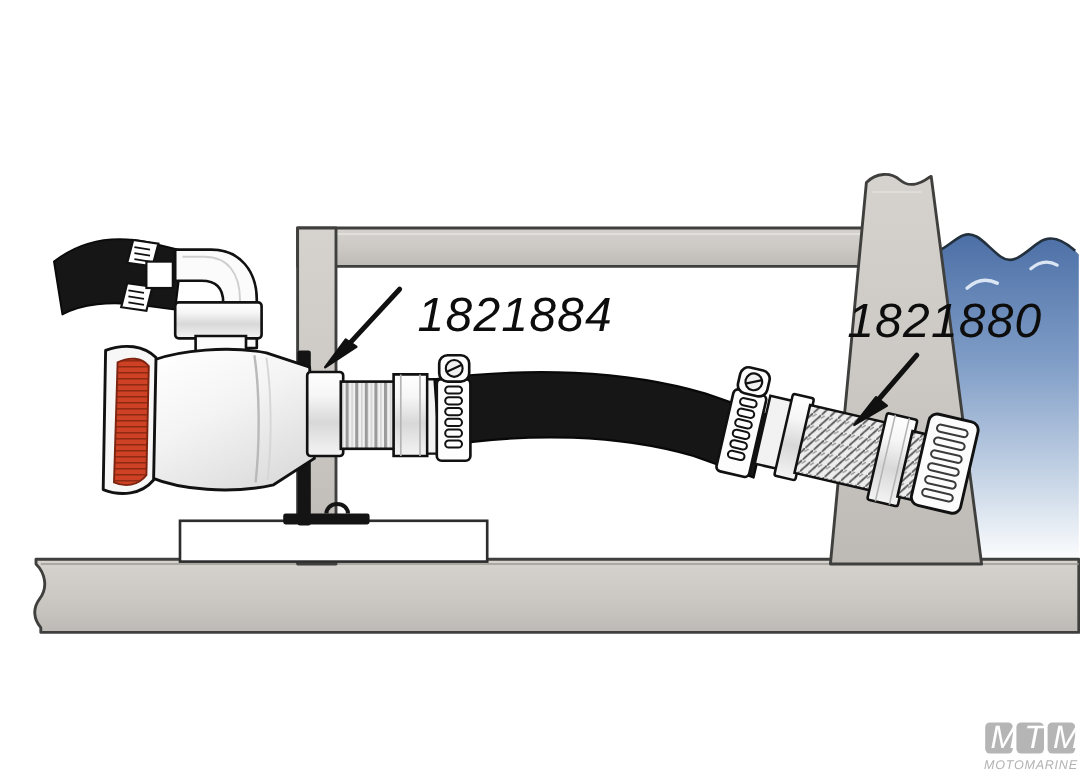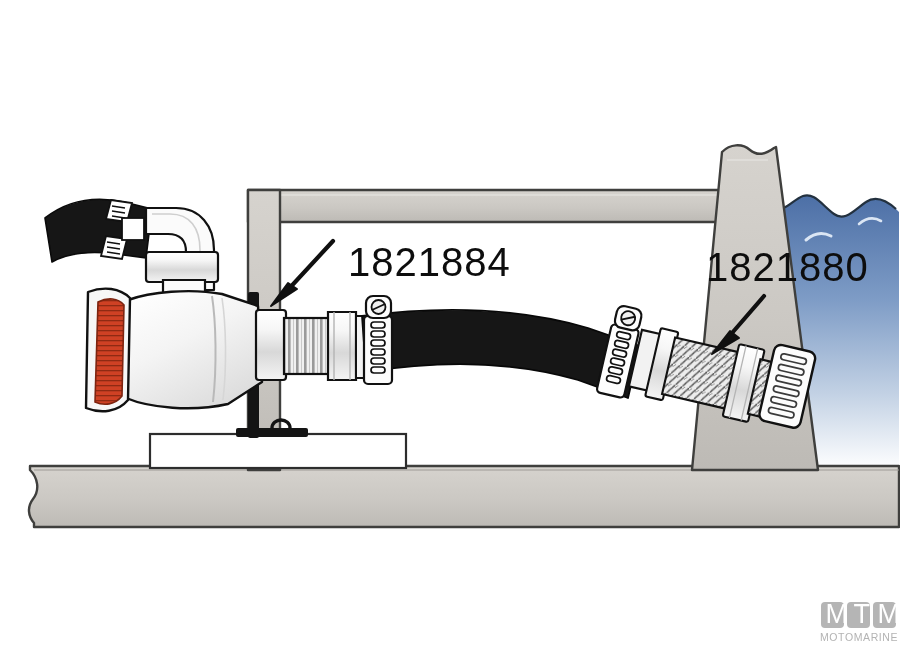--- a/index.html
+++ b/index.html
@@ -1,21 +1,21 @@
 <!DOCTYPE html>
 <html><head>
 <meta charset="utf-8">
 <title>Raw Water Intake Diagram</title>
 <style>
   html,body{margin:0;padding:0;background:#ffffff;}
   body{
     width:900px;height:648px;overflow:hidden;position:relative;
     font-family:"Liberation Sans", sans-serif;
   }
-  #stage{position:absolute;left:0;top:0;width:864px;height:648px;background:#ffffff;}
+  #stage{position:absolute;left:0;top:0;width:864px;height:648px;background:#ffffff;font-style:italic;}
   #stage svg{display:block;width:900px;height:648px;}
 
   .callout-text{
     font-family:"Liberation Sans", sans-serif;
     font-size:40px;
     font-weight:400;
     fill:#0d0d0d;
     letter-spacing:1px;
   }
   .wm-letter{

